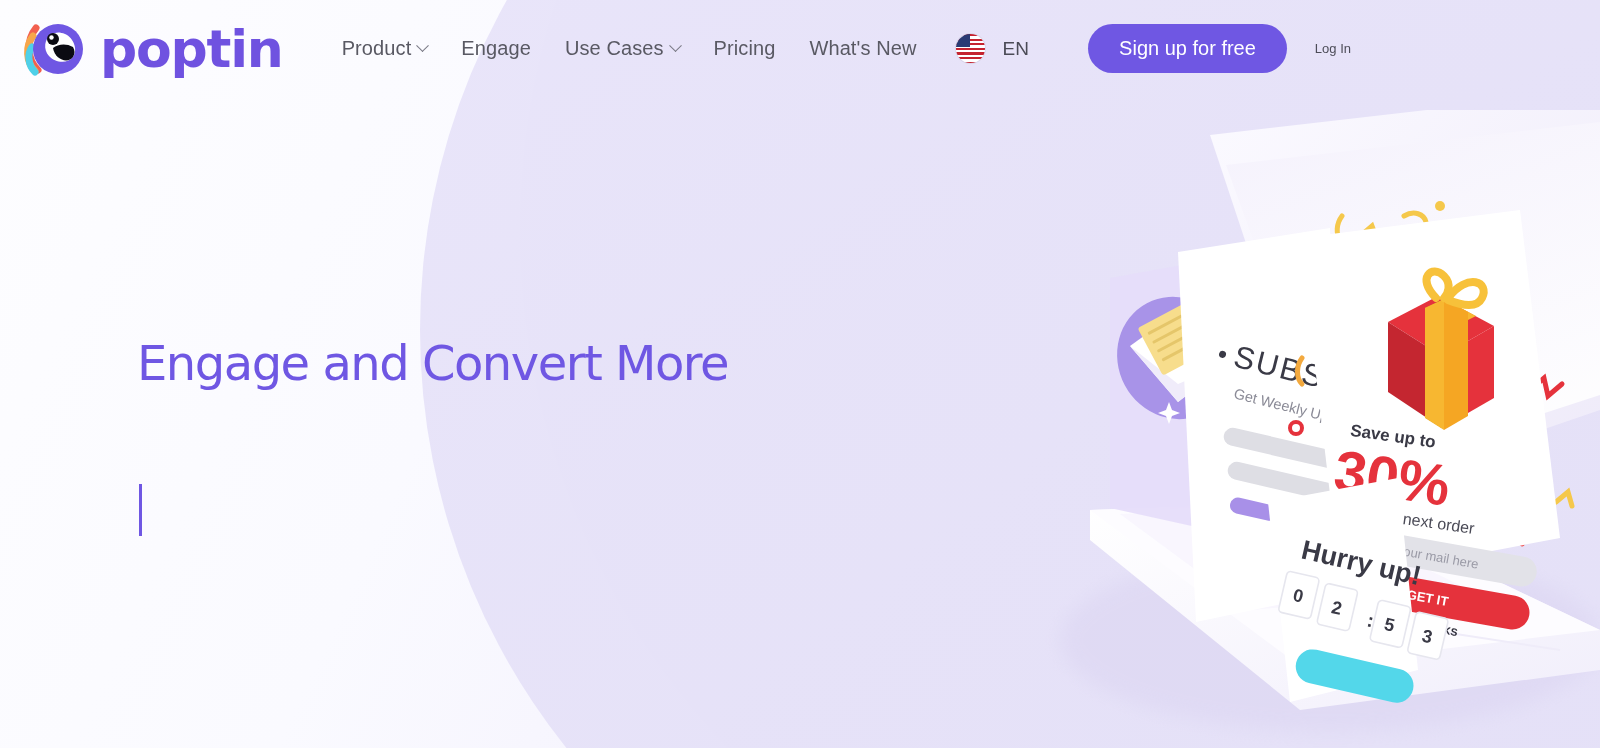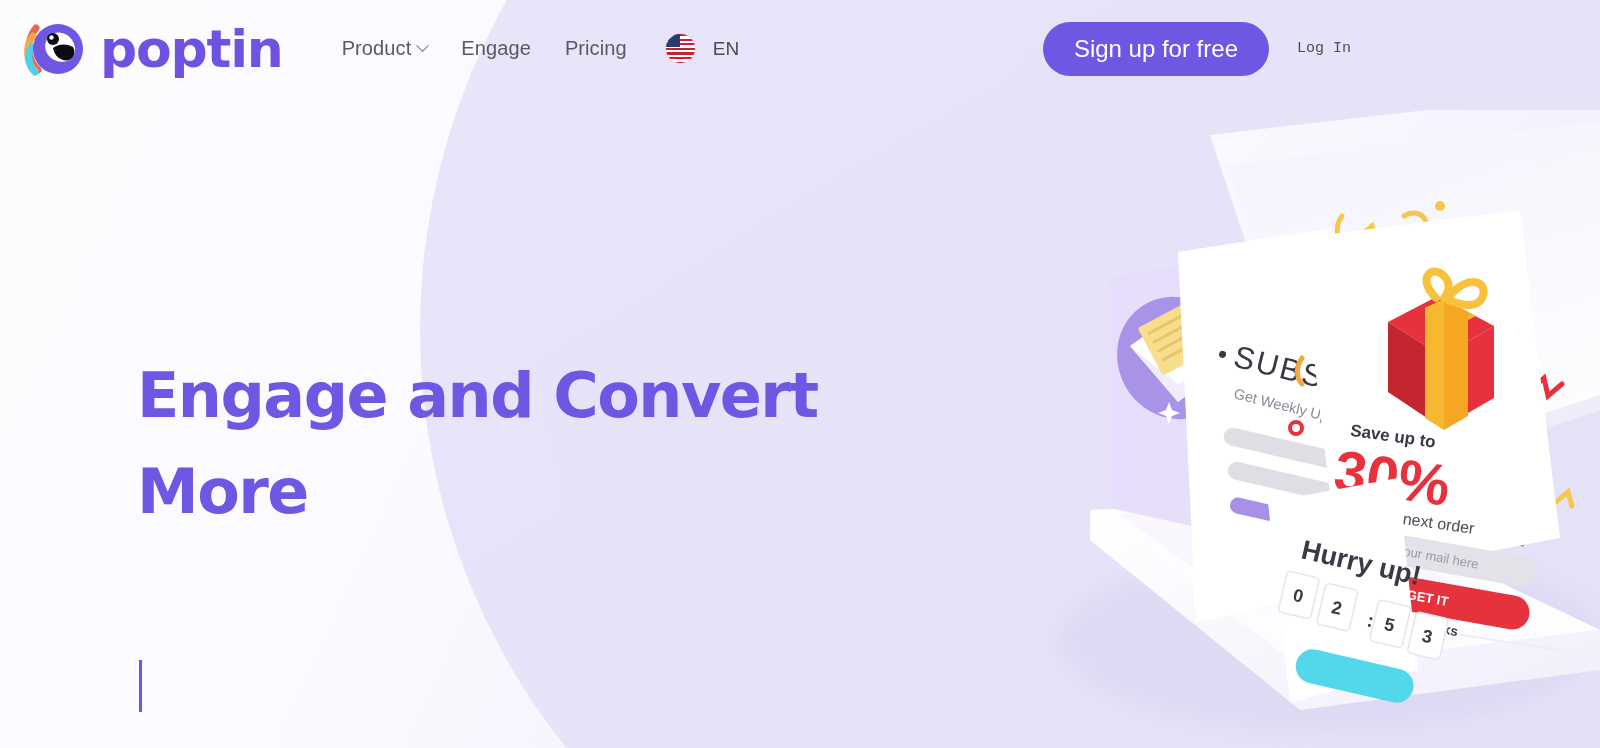--- a/index.html
+++ b/index.html
@@ -126,48 +126,47 @@
 
   .header-right {
     margin-left: auto;
     display: flex;
     align-items: center;
     gap: 28px;
   }
   .btn-signup {
     background: #6f57e3;
     color: #fff;
-    font-size: 24px;
+    font-size: 20px;
     padding: 13px 31px;
     border: none;
     border-radius: 30px;
     cursor: pointer;
     white-space: nowrap;
     font-family: "Liberation Sans", sans-serif;
   }
   .login-link {
-    font-size: 15px;
+    font-size: 13px;
     color: #4d4d58;
     cursor: pointer;
     white-space: nowrap;
-    font-family: Liberation Mono, monospace;
   }
 
   
   .hero-left {
     position: absolute;
     left: 137px;
     top: 252px;
     width: 840px;
     z-index: 20;
   }
   .headline {
     font-family: "DejaVu Sans", sans-serif;
-    font-size: 62px;
-    font-weight: 700;
+    font-size: 48px;
+    font-weight: 400;
     line-height: 1.55;
     color: #6f57e3;
     letter-spacing: -1.5px;
     white-space: pre-line;
   }
   .caret {
     display: inline-block;
     width: 3px;
     height: 52px;
     background: #6f57e3;
@@ -218,21 +217,28 @@
 
     <nav class="nav">
       <div class="nav-item">
         <span>Product</span>
         <i class="chev"></i>
       </div>
       <div class="nav-item">
         <span>Engage</span>
       </div>
       <div class="nav-item">
+        <span>Use Cases</span>
+        <i class="chev"></i>
+      </div>
+      <div class="nav-item">
         <span>Pricing</span>
+      </div>
+      <div class="nav-item">
+        <span>What's New</span>
       </div>
     </nav>
 
     <div class="lang">
       <span class="flag">
         <span class="flag-stripes"></span>
         <span class="flag-canton"></span>
       </span>
       <span class="lang-label">EN</span>
     </div>

